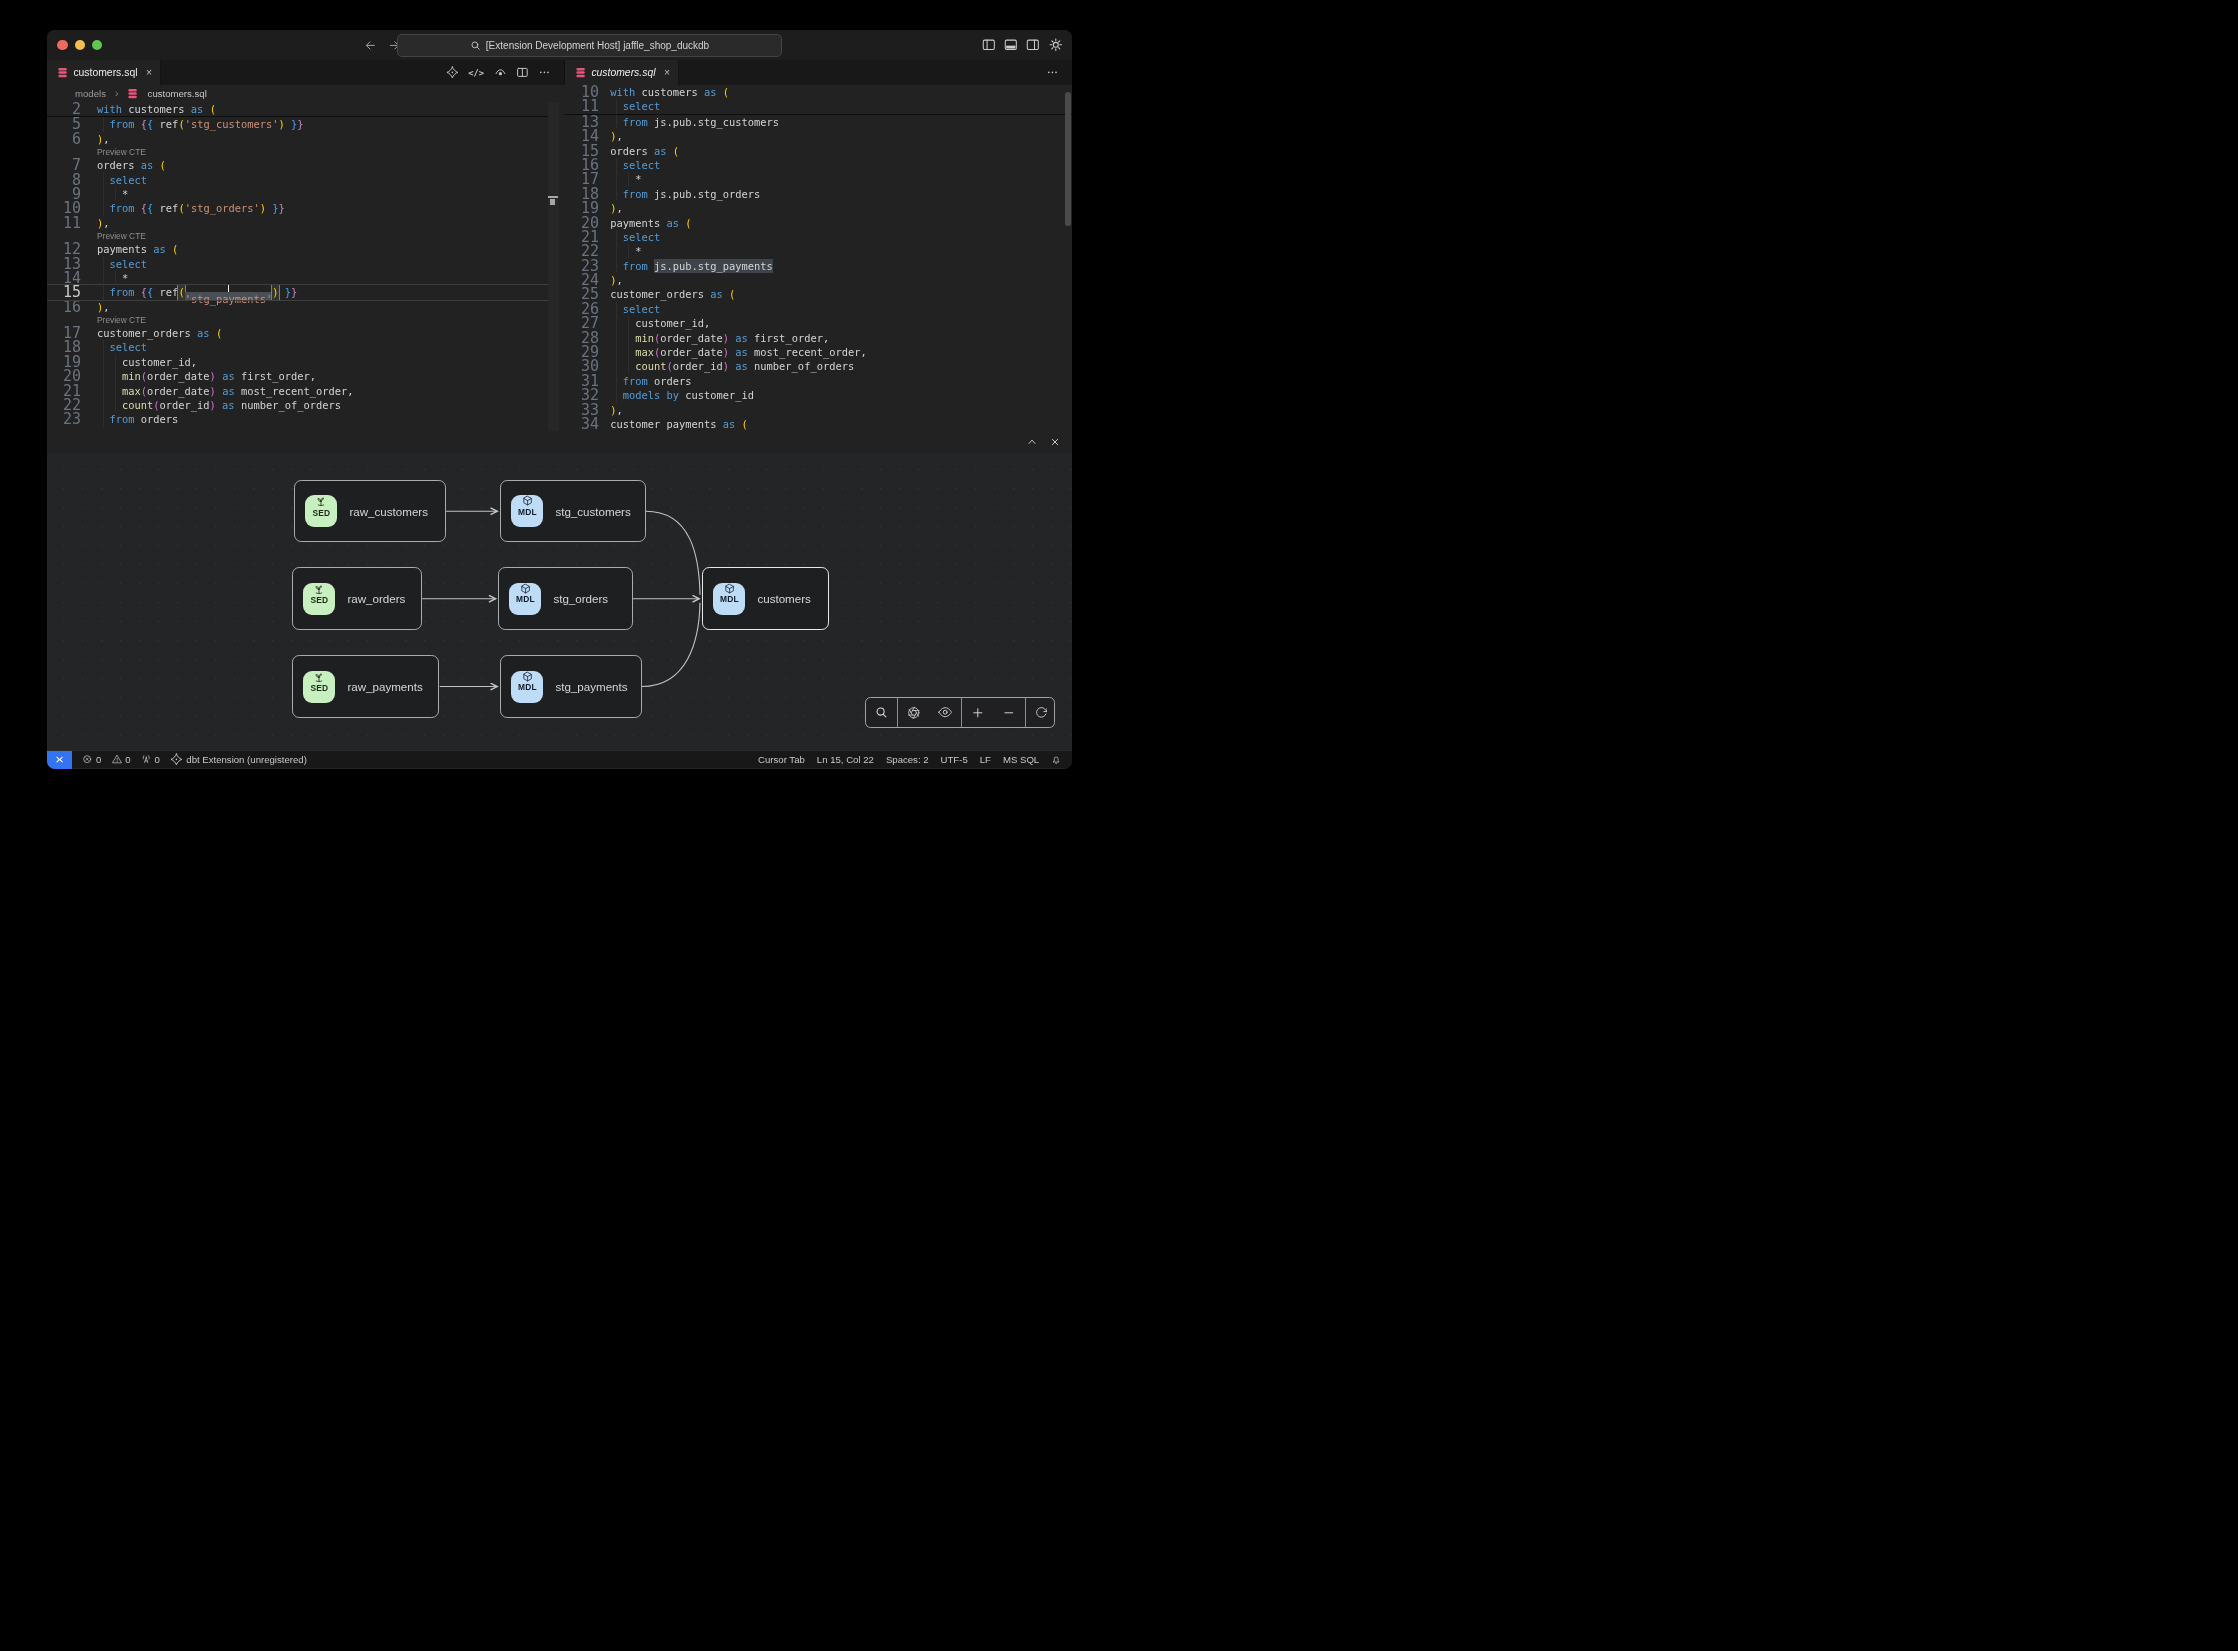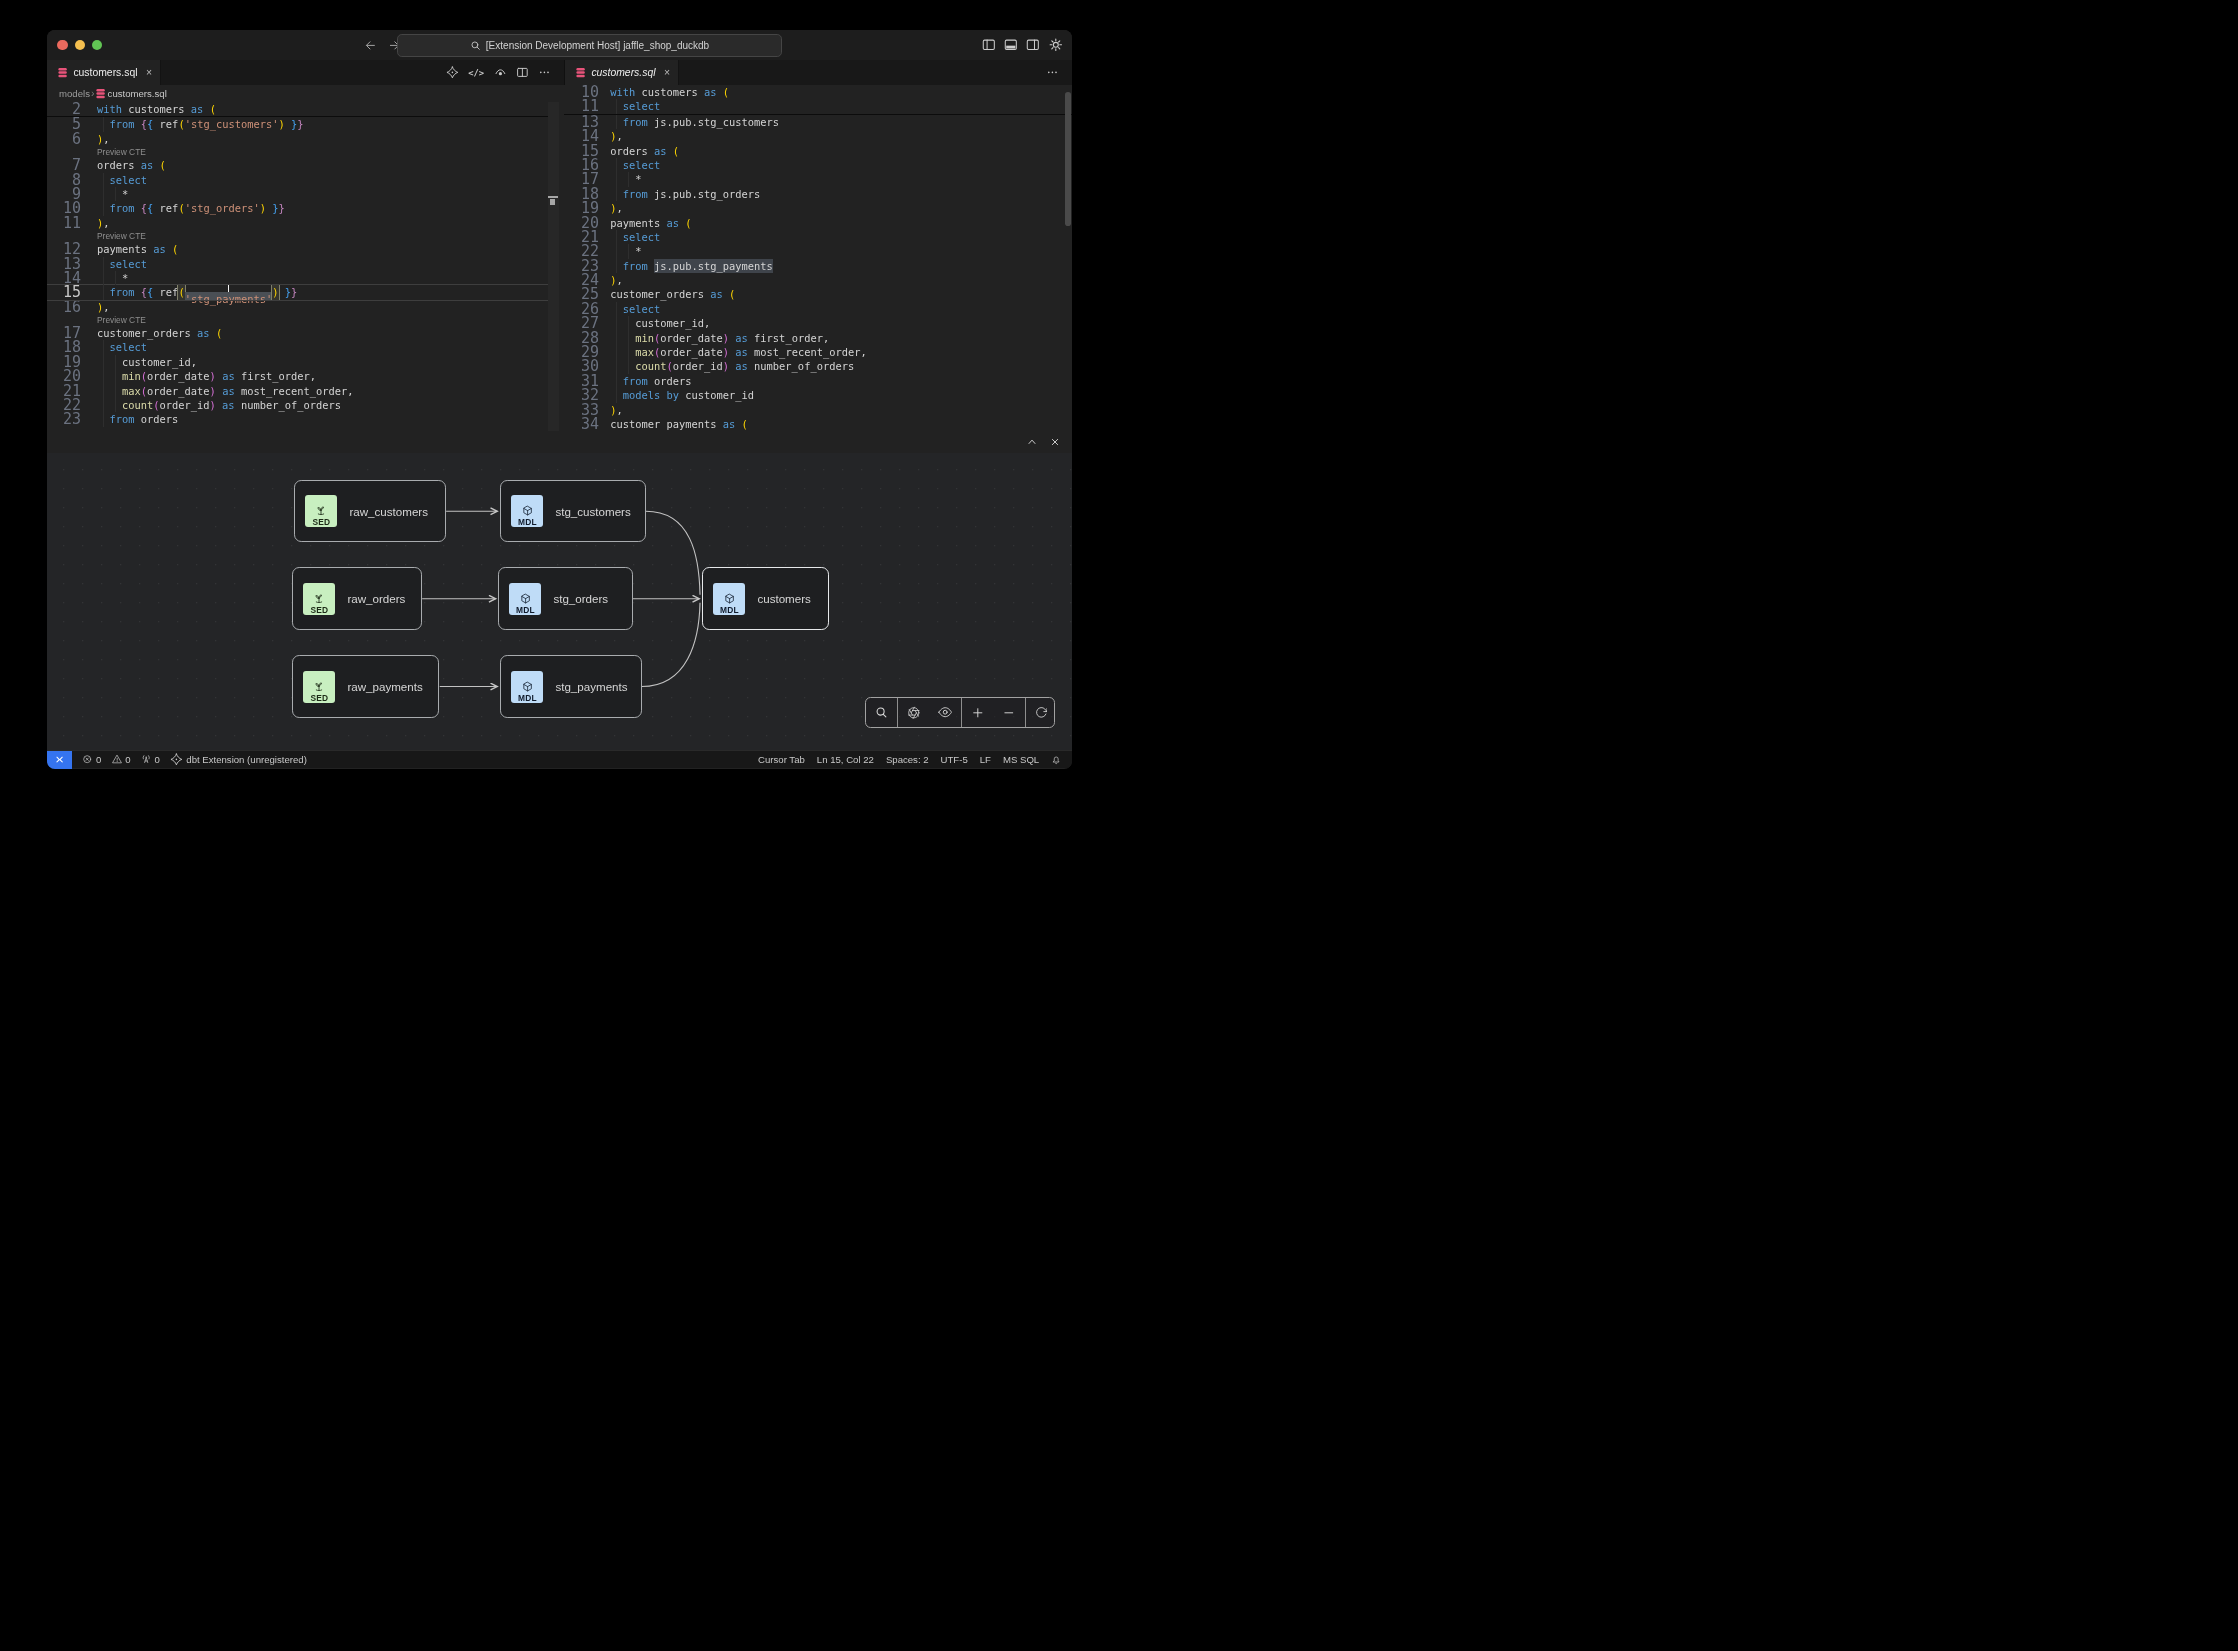--- a/index.html
+++ b/index.html
@@ -15,21 +15,21 @@
   .i{display:inline-flex;align-items:center;justify-content:center;}
   
   .strip{position:absolute;top:30px;height:25.6px;background:#181818;}
   .strip.l{left:0;width:517px;}
   .strip.r{left:517px;width:508px;border-left:0.8px solid #101010;box-sizing:border-box;}
   .tab{height:25.6px;background:#222;display:flex;align-items:center;gap:5.6px;padding:0 8px 0 9.6px;color:#ededed;font-size:10.4px;box-sizing:border-box;border-right:0.8px solid #131313;width:114px;}
   .tab .x{margin-left:auto;color:#bbb;}
   .tab.preview .lbl{font-style:italic;}
   .ed-actions{position:absolute;right:12.8px;top:0;height:25.6px;display:flex;align-items:center;gap:9.6px;color:#c9c9c9;}
   
-  .crumbs{position:absolute;left:0;top:55px;width:517px;height:17px;background:#222;display:flex;align-items:center;gap:1px;padding-left:12px;font-size:9.6px;color:#9d9d9d;box-sizing:border-box;}
+  .crumbs{position:absolute;left:0;top:55px;width:517px;height:17px;background:#222;display:flex;align-items:center;gap:9px;padding-left:28px;font-size:9.6px;color:#9d9d9d;box-sizing:border-box;}
   .crumbs .sep{color:#7c7c7c;font-size:10.4px;}
   .crumbs .file{color:#c9c9c9;}
   
   .ed{position:absolute;background:#222;overflow:hidden;font-family:"DejaVu Sans Mono",monospace;font-size:10.4px;}
   .ed-left{left:0;top:72px;width:501px;height:329px;}
   .ed-right{left:517px;top:55px;width:508px;height:345px;}
   .sticky{border-bottom:0.8px solid #0c0c0c;background:#222;}
   .code-row{display:flex;height:14.4px;line-height:14.4px;white-space:pre;}
   .code-row.cur{outline:0.8px solid #3e3e3e;outline-offset:-0.8px;}
   .ln{flex:0 0 34px;text-align:right;padding-right:16px;color:#6b7280;font-size:15px;}
@@ -53,21 +53,21 @@
   .scroll-r{position:absolute;left:1018px;top:62px;width:5.6px;height:134px;background:#4a4a4a;border-radius:2.8px;}
   
   .panel-tabs{position:absolute;left:0;top:401px;width:1025px;height:22.4px;background:#1a1a1a;display:flex;align-items:center;gap:19px;padding-left:12.8px;box-sizing:border-box;font-size:10.4px;color:#c2c2c2;}
   .ptab{padding:2.4px 8px;border-radius:4px;cursor:default;}
   .ptab.active{background:#3c3c42;color:#fff;}
   .panel-actions{position:absolute;right:11.2px;top:401px;height:22.4px;display:flex;align-items:center;gap:11.2px;color:#cfcfcf;}
   .lineage{position:absolute;left:0;top:423px;width:1025px;height:297px;background-color:#242527;background-image:radial-gradient(#3b3c3e 0.8px,transparent 1px);background-size:19px 19px;background-position:7.2px 7.2px;}
   .edges{position:absolute;left:0;top:0;pointer-events:none;}
   .node{position:absolute;background:#1e1f21;border:1.2px solid #a9acaf;border-radius:7.2px;display:flex;align-items:center;gap:12px;padding-left:10.4px;box-sizing:border-box;}
   .node.selected{border:1.6px solid #e6e8ea;}
-  .badge{width:32px;height:32px;border-radius:3px;display:flex;flex-direction:column;align-items:center;justify-content:flex-end;gap:0.8px;flex:0 0 32px;}
+  .badge{width:32px;height:32px;border-radius:9px;display:flex;flex-direction:column;align-items:center;justify-content:flex-start;gap:0.8px;flex:0 0 32px;}
   .badge.seed{background:#c8efc0;color:#1c2a16;}
   .badge.model{background:#bfdcf7;color:#101b2c;}
   .badge span{font-size:8.4px;font-weight:700;letter-spacing:0.2px;font-family:"Liberation Sans",sans-serif;}
   .node .nlabel{color:#d6d6d6;font-size:11.6px;}
   .lin-toolbar{position:absolute;left:818px;top:244px;width:190px;height:31px;border:0.8px solid #a2a2a2;border-radius:5.6px;display:flex;box-sizing:border-box;color:#dadada;background:rgba(30,30,32,.55);}
   .lt-group{display:flex;align-items:center;justify-content:space-around;flex:1;}
   .lt-group + .lt-group{border-left:0.8px solid #8e8e8e;}
   .lt-btn{width:30px;height:30px;display:flex;align-items:center;justify-content:center;}
   .g1{flex:0 0 31px;} .g2{flex:0 0 63px;} .g3{flex:0 0 63px;} .g4{flex:0 0 30px;}
   

